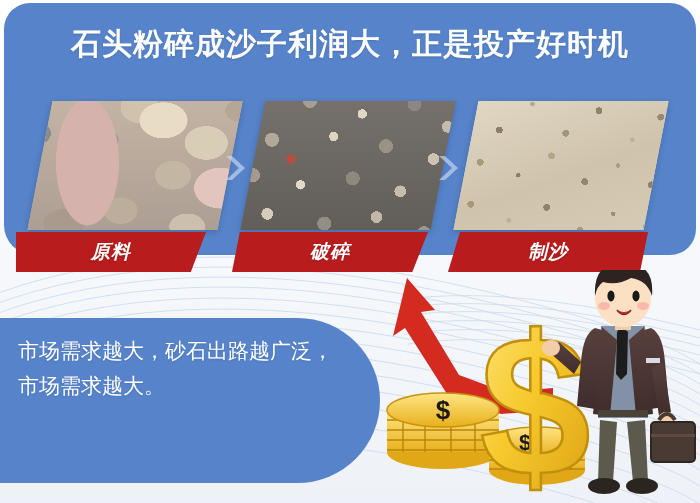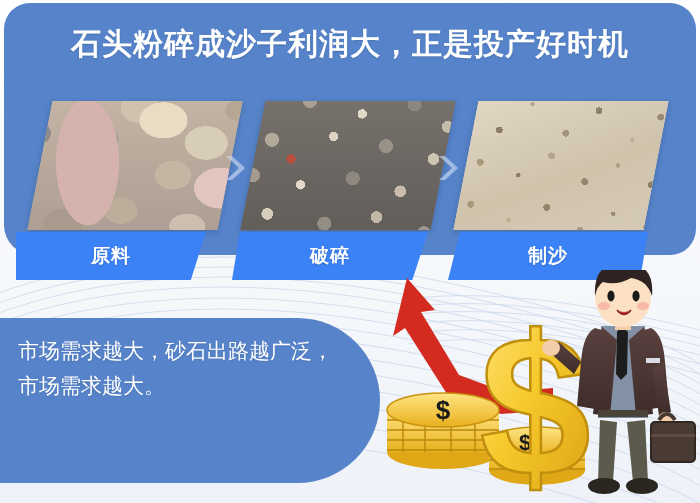--- a/index.html
+++ b/index.html
@@ -106,23 +106,24 @@
       linear-gradient(160deg,#e5dcc9 0%,#cfc3ac 55%,#d8cdb8 100%);
   }
 
   
   .chev{position:absolute;top:154px;width:26px;height:28px;opacity:.62;}
   .chev1{left:224px;}
   .chev2{left:437px;}
 
   
   .label-bar{
-    position:absolute;height:48px;background:#3b82f6;
+    position:absolute;height:40px;background:#b91c1c;
     display:flex;align-items:center;justify-content:center;
     box-shadow:0 2px 5px rgba(0,0,0,.13);
+    font-style:italic;
   }
   .label-bar span{
     color:#fff;font-size:19px;font-weight:bold;letter-spacing:1px;
     text-shadow:0 1px 2px rgba(0,0,0,.16);
   }
   .lb1{left:16px;top:232px;width:190px;clip-path:polygon(0 0,100% 0,92% 100%,0 100%);}
   .lb2{left:232px;top:232px;width:196px;clip-path:polygon(4% 0,100% 0,92% 100%,0 100%);}
   .lb3{left:448px;top:232px;width:200px;clip-path:polygon(6% 0,100% 0,96% 100%,0 100%);}
 
   

